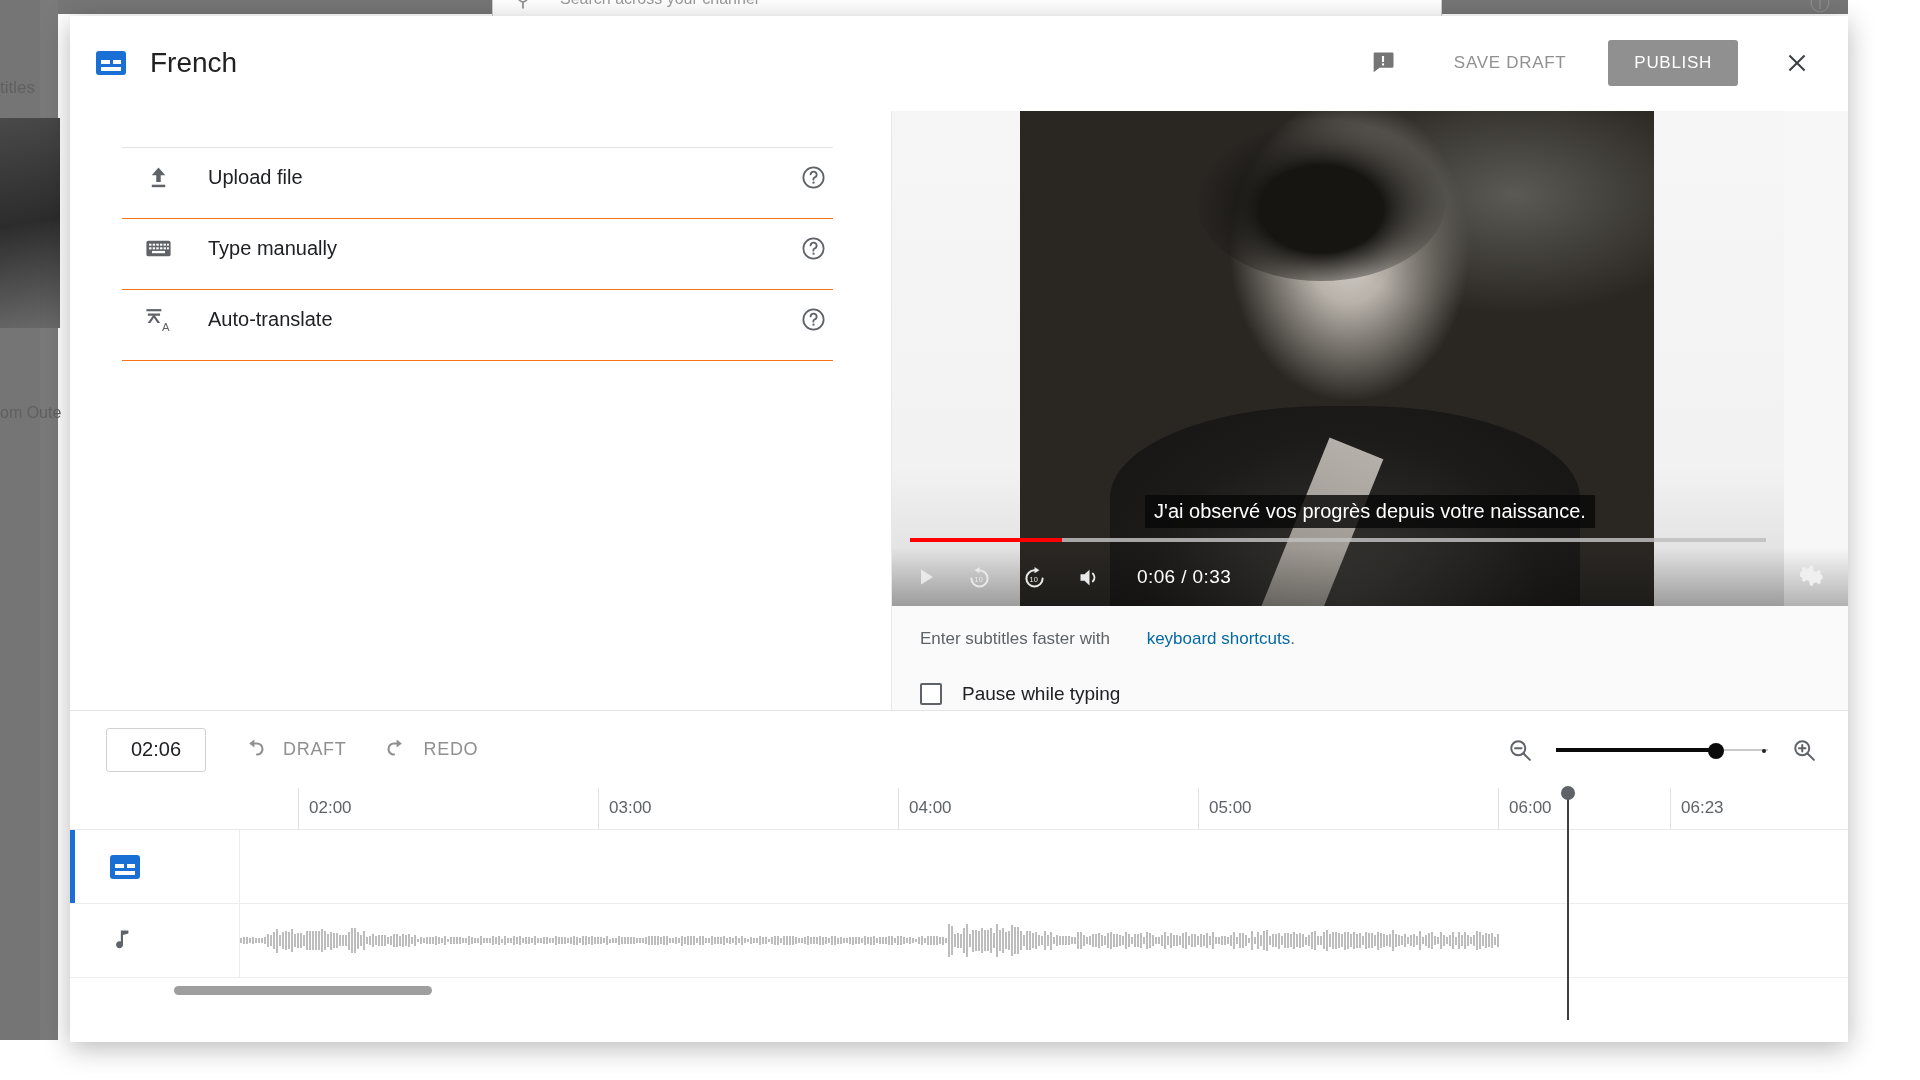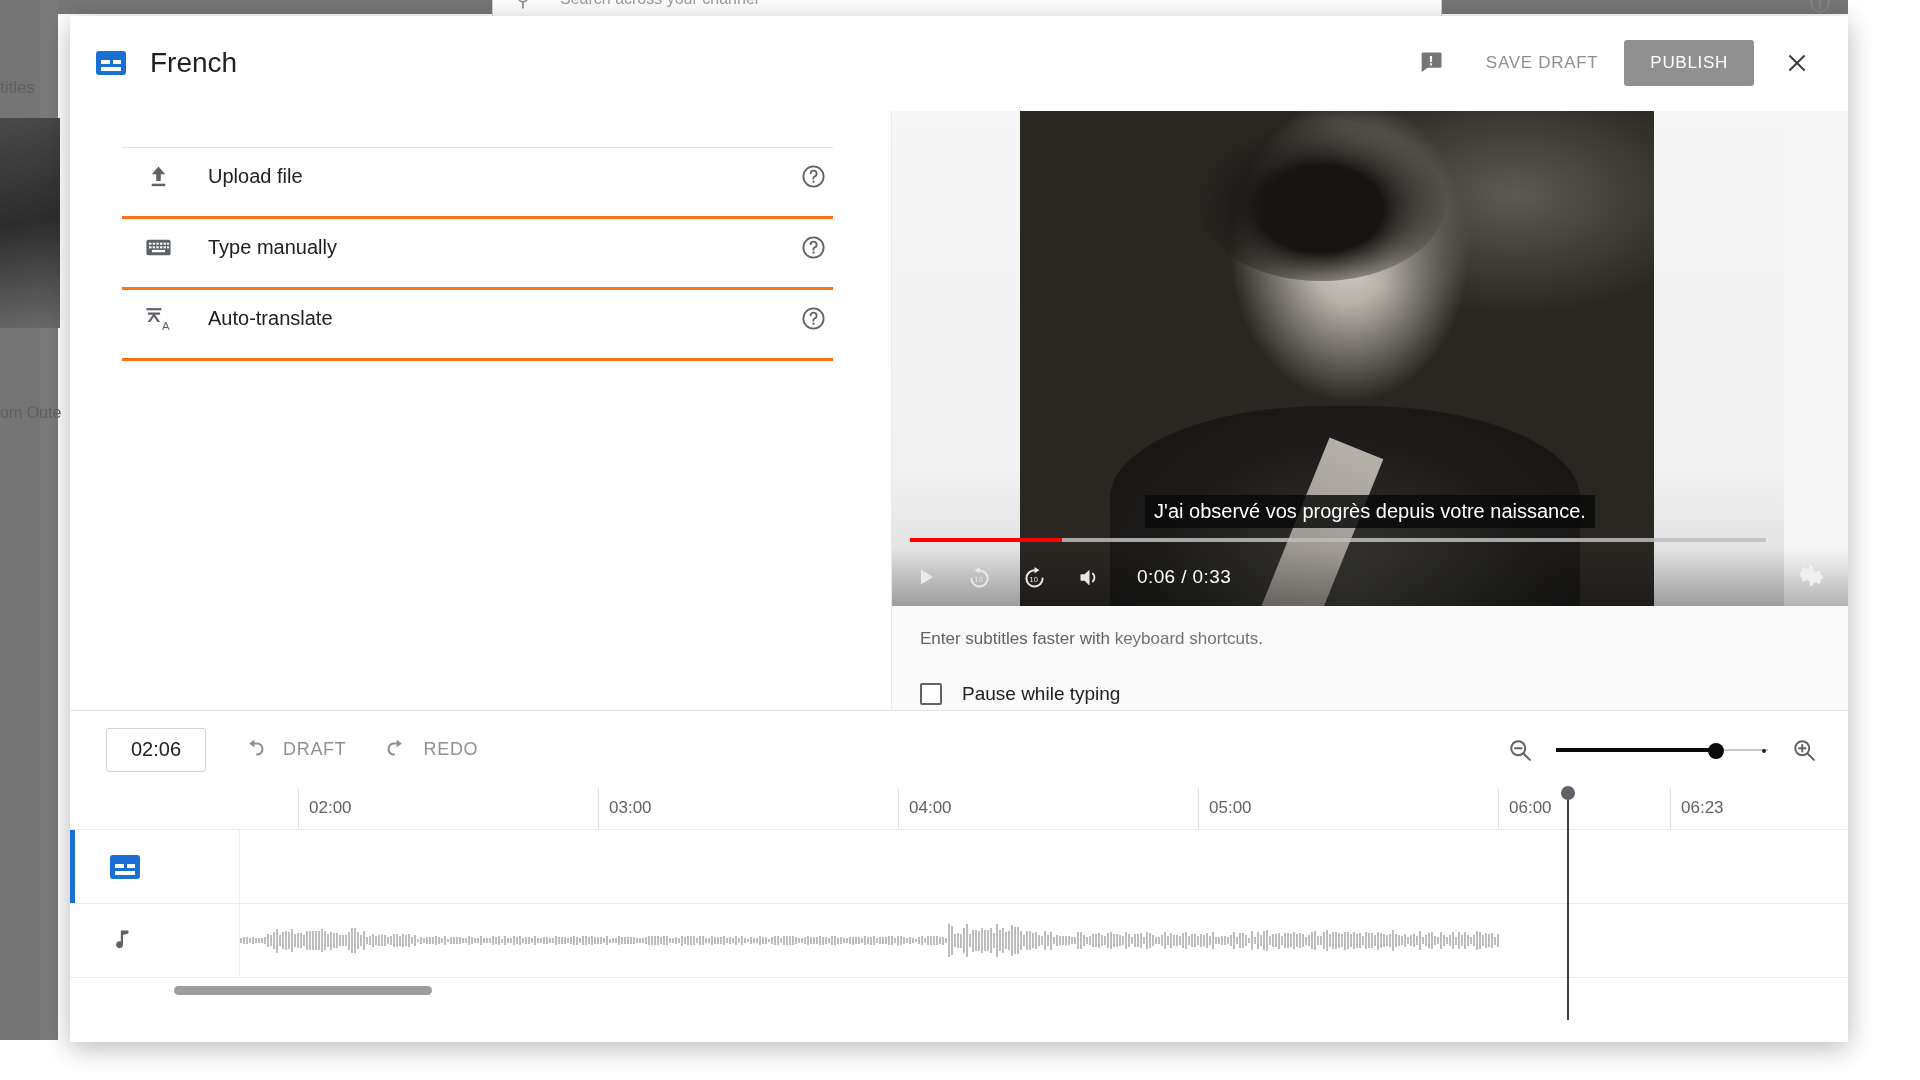--- a/index.html
+++ b/index.html
@@ -70,21 +70,21 @@
   .cc-icon-blue::before {
     content: ""; position: absolute; left: 5px; top: 9px; width: 9px; height: 4px; background: #fff;
   }
   .cc-icon-blue::after {
     content: ""; position: absolute; left: 17px; top: 9px; width: 8px; height: 4px; background: #fff;
   }
   .cc-icon-blue .ccbar {
     position: absolute; left: 5px; top: 16px; width: 20px; height: 4px; background: #fff;
   }
   #modal-title { font-size: 28px; color: #212121; margin-left: 24px; font-weight: 400; }
-  #header-actions { margin-left: auto; display: flex; align-items: center; gap: 0px; }
+  #header-actions { margin-left: auto; display: flex; align-items: center; gap: 16px; }
   #feedback-btn {
     width: 46px; height: 46px; display: flex; align-items: center; justify-content: center;
     cursor: pointer; margin-right: 14px;
   }
   #save-draft-btn {
     font-size: 17px; color: #909090; letter-spacing: .7px; padding: 12px 18px;
     cursor: pointer; font-weight: 500; white-space: nowrap;
   }
   #publish-btn {
     background: #909090; color: #fff; font-size: 17px; letter-spacing: .7px;
@@ -99,21 +99,21 @@
   
   #modal-body { display: flex; height: 600px; border-top: 1px solid transparent; }
   #left-panel {
     width: 822px; padding: 36px 58px 0 52px; border-right: 1px solid #e8e8e8;
     background: #fff;
   }
   #left-heading { font-size: 21px; color: #5f6368; margin-bottom: 44px; }
   #options-list { border-top: 1px solid #e4e4e4; }
   .option-row {
     display: flex; align-items: center; height: 71px;
-    border-bottom: 3px solid #f97316; cursor: pointer; padding: 0 6px 12px 10px;
+    border-bottom: 1px solid #f97316; cursor: pointer; padding: 0 6px 12px 10px;
   }
   .option-row.disabled { cursor: default; }
   .opt-icon {
     width: 52px; flex: 0 0 auto; display: flex; align-items: center; justify-content: center;
     color: #5f6368;
   }
   .option-row.disabled .opt-icon { color: #c6c6c6; }
   .opt-label { font-size: 20px; color: #202124; margin-left: 24px; }
   .option-row.disabled .opt-label { color: #b0b0b0; }
   .opt-help { margin-left: auto; color: #5f6368; display: flex; align-items: center; }
@@ -172,21 +172,21 @@
     display: flex; align-items: center; padding: 0 22px; gap: 28px;
     background: linear-gradient(180deg, rgba(0,0,0,0) 0%, rgba(0,0,0,.28) 100%);
   }
   .ctrl { color: #e9e9e9; cursor: pointer; display: flex; align-items: center; }
   #time-display { color: #fff; font-size: 19px; margin-left: 6px; letter-spacing: .4px; }
   #settings-gear { margin-left: auto; color: #efefef; cursor: pointer; }
 
   #shortcuts-line {
     position: absolute; left: 28px; top: 518px; font-size: 17px; color: #5f6368;
   }
-  #shortcuts-link { color: #737373; cursor: pointer; }
+  #shortcuts-link { color: #0369a1; cursor: pointer; margin-left: 32px; }
   #pause-row {
     position: absolute; left: 28px; top: 572px; display: flex; align-items: center;
   }
   #pause-checkbox {
     width: 22px; height: 22px; border: 2px solid #5f6368; border-radius: 2px;
     background: #fff; cursor: pointer;
   }
   #pause-label { font-size: 19px; color: #202124; margin-left: 20px; }
 
   

